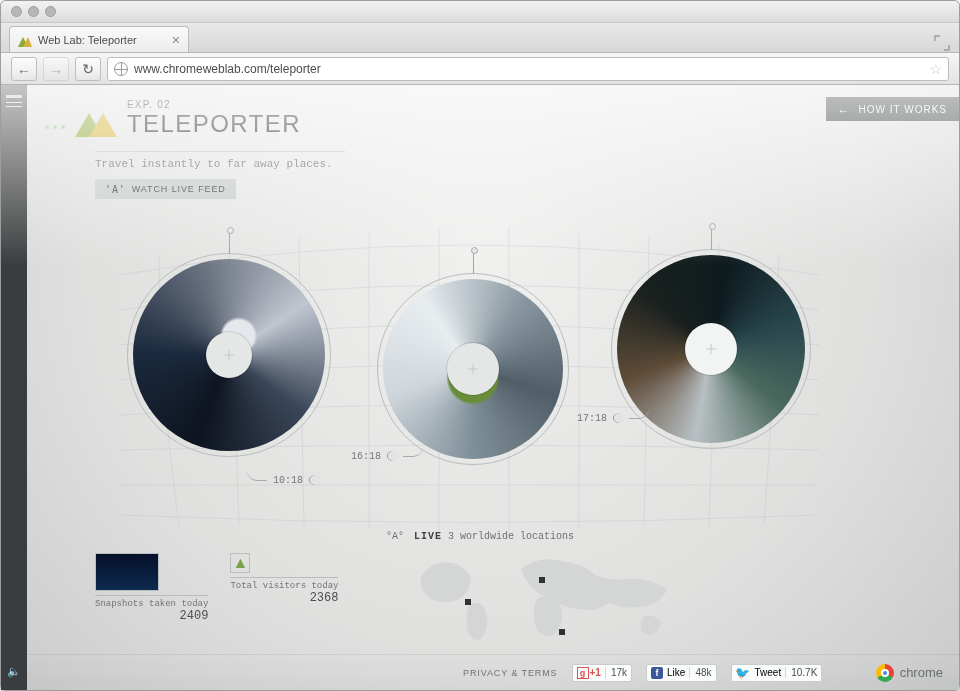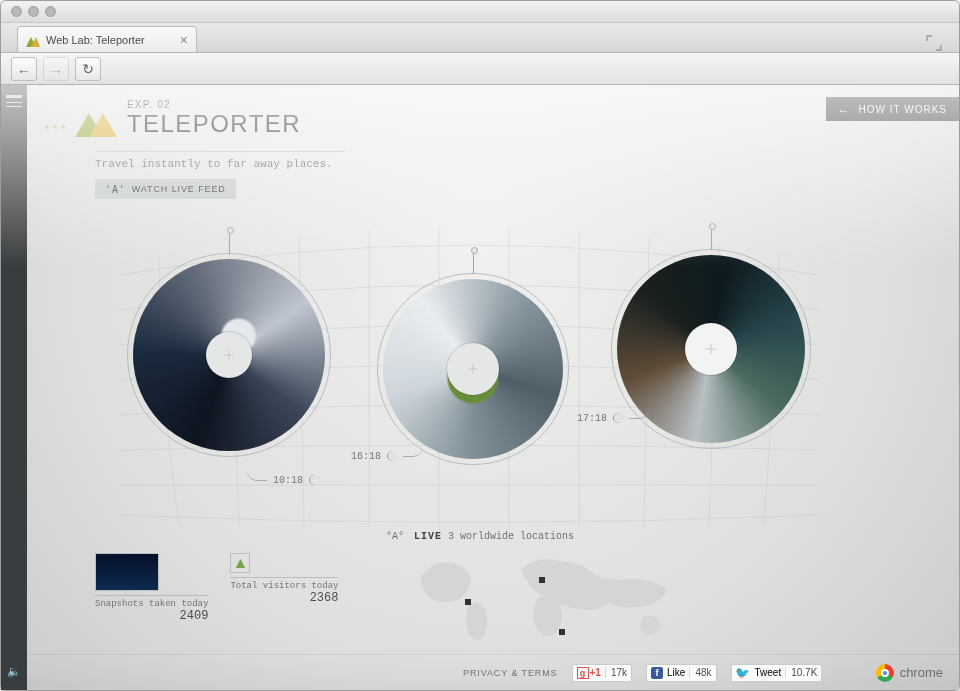--- a/index.html
+++ b/index.html
@@ -3,21 +3,21 @@
 <meta charset="utf-8">
 <style>
   * { box-sizing: border-box; margin: 0; padding: 0; }
   html, body { width: 960px; height: 691px; font-family: "Helvetica Neue", Arial, sans-serif; overflow: hidden; }
 
   
   .chrome { width: 960px; height: 691px; background:#f5f5f5; border:1px solid #9d9d9d; border-radius:6px; box-shadow:0 4px 10px rgba(0,0,0,.35); display:flex; flex-direction:column; }
   .titlebar { height:22px; background:linear-gradient(#f2f2f2,#dcdcdc); border-top-left-radius:6px; border-top-right-radius:6px; display:flex; align-items:center; gap:6px; padding:0 10px; border-bottom:1px solid #c7c7c7;}
   .traffic { display:flex; gap:6px; }
   .traffic span { width:11px; height:11px; border-radius:50%; background:#b7b7b7; border:1px solid #9e9e9e; }
-  .tabstrip { height:30px; background:linear-gradient(#e9e9e9,#d7d7d7); display:flex; align-items:flex-end; padding:0 16px; position:relative; border-bottom:1px solid #b7b7b7;}
+  .tabstrip { height:30px; background:linear-gradient(#e9e9e9,#d7d7d7); display:flex; align-items:flex-end; padding:0 8px; position:relative; border-bottom:1px solid #b7b7b7;}
   .tab { height:26px; min-width:180px; background:linear-gradient(#fafafa,#ececec); border:1px solid #bcbcbc; border-bottom:none; border-radius:4px 4px 0 0; display:flex; align-items:center; gap:6px; padding:0 8px; font-size:11px; color:#4a4a4a; position:relative;}
   .tab .favicon { width:14px; height:14px; display:inline-flex; align-items:center; justify-content:center;}
   .tab .close { margin-left:auto; color:#8a8a8a; font-size:14px; line-height:1; cursor:pointer;}
   .fsbtn { margin-left:auto; width:18px; height:18px; color:#9c9c9c;}
   .toolbar { height:32px; background:linear-gradient(#f6f6f6,#e2e2e2); border-bottom:1px solid #b5b5b5; display:flex; align-items:center; gap:6px; padding:0 10px;}
   .navbtn { width:26px; height:24px; border:1px solid #bdbdbd; border-radius:3px; background:linear-gradient(#fdfdfd,#e7e7e7); display:flex; align-items:center; justify-content:center; color:#666; font-size:14px; cursor:pointer;}
   .omnibox { flex:1; height:24px; border:1px solid #bdbdbd; border-radius:3px; background:#fff; display:flex; align-items:center; padding:0 6px; font-size:12px; color:#4d4d4d;}
   .omnibox .globe { width:14px; height:14px; border:1px solid #9a9a9a; border-radius:50%; margin-right:6px; position:relative;}
   .omnibox .globe:before, .omnibox .globe:after{content:"";position:absolute;background:#9a9a9a;}
   .omnibox .globe:before{left:0;right:0;top:50%;height:1px;}
@@ -152,20 +152,25 @@
       <svg viewBox="0 0 18 18">
           <path d="M2 7V2h5M16 11v5h-5" fill="none" stroke="#9c9c9c" stroke-width="1.4"></path>
         </svg>
     </div>
   </div>
 
   <div class="toolbar">
     <div class="navbtn">←</div>
     <div class="navbtn" style="opacity:.45">→</div>
     <div class="navbtn">↻</div>
+    <div class="omnibox">
+      <span class="globe"></span>
+      <span>www.chromeweblab.com/teleporter</span>
+      <span class="star">☆</span>
+    </div>
   </div>
 
   <div class="page">
 
     <div class="siderail">
       <div class="hamb">
           <span></span>
           <span></span>
           <span></span>
         </div>

